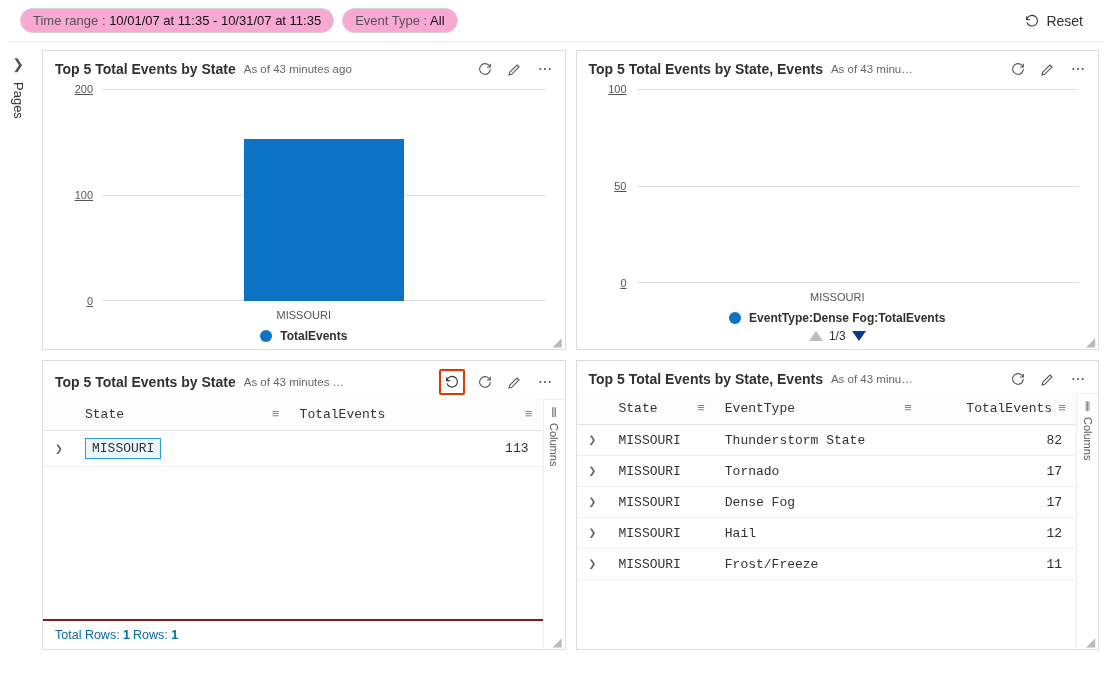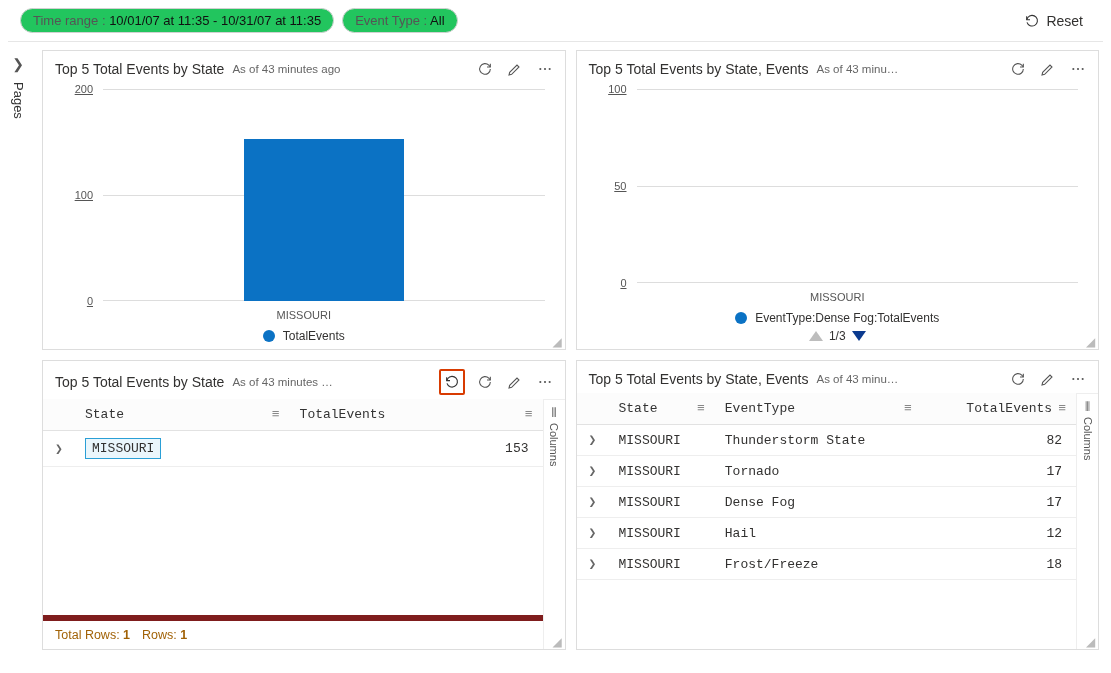--- a/index.html
+++ b/index.html
@@ -21,21 +21,21 @@
     border-bottom: 1px solid #e6e6e6;
     gap: 8px;
     margin-left: 8px;
     margin-right: 8px;
   }
   .pill {
     border: 1px solid #d1d1d1;
     border-radius: 20px;
     padding: 4px 12px;
     font-size: 13px;
-    background: #22c55e;
+    background: #f9a8d4;
     cursor: pointer;
     white-space: nowrap;
   }
   .pill .label { color: #555; }
   .pill .value { color: #111; }
   .spacer { flex: 1; }
   .reset-btn {
     display: inline-flex;
     align-items: center;
     gap: 6px;
@@ -81,21 +81,21 @@
     flex-direction: column;
     position: relative;
   }
   .tile-header {
     display: flex;
     align-items: center;
     padding: 8px 10px 4px 12px;
     gap: 8px;
   }
   .tile-title {
-    font-weight: 400;
+    font-weight: 700;
     font-size: 14px;
     white-space: nowrap;
   }
   .tile-sub {
     font-size: 11.5px;
     color: #666;
     white-space: nowrap;
   }
   .tile-actions {
     margin-left: auto;
@@ -201,21 +201,21 @@
     display: flex;
     flex-direction: column;
     align-items: flex-start;
     gap: 2px;
   }
   .leg-item {
     display: flex;
     align-items: center;
     gap: 8px;
     font-size: 12px;
-    font-weight: 400;
+    font-weight: 700;
   }
   .swatch {
     width: 12px;
     height: 12px;
     border-radius: 50%;
     display: inline-block;
   }
   .pager {
     display: flex;
     align-items: center;
@@ -291,26 +291,26 @@
     padding-top: 6px;
     gap: 4px;
     font-size: 11px;
     color: #555;
     cursor: pointer;
   }
   .cols-rail .vtxt {
     writing-mode: vertical-rl;
   }
   .table-footer {
-    border-top: 6px solid #7f1d1d;
+    border-top: 2px solid #7f1d1d;
     padding: 7px 12px;
     font-size: 12.5px;
-    color: #a16207;
-    display: flex;
-    gap: 12px;
+    color: #0369a1;
+    display: flex;
+    gap: 3px;
   }
   .resize-corner {
     position: absolute;
     right: 2px;
     bottom: 2px;
     width: 10px;
     height: 10px;
     color: #bbb;
     font-size: 12px;
     line-height: 10px;
@@ -507,21 +507,21 @@
                 <tr>
                   <th class="expand-cell"></th>
                   <th><span>State</span><span class="col-menu">≡</span></th>
                   <th><span>TotalEvents</span><span class="col-menu">≡</span></th>
                 </tr>
               </thead>
               <tbody>
                 <tr>
                   <td class="expand-cell">❯</td>
                   <td><span class="selected-cell">MISSOURI</span></td>
-                  <td class="num">153</td>
+                  <td class="num">113</td>
                 </tr>
               </tbody>
             </table>
             <div style="flex:1"></div>
             <div class="table-footer">
               <span><span>Total Rows:</span> <b>1</b></span>
               <span><span>Rows:</span> <b>1</b></span>
             </div>
           </div>
           <div class="cols-rail">
@@ -592,21 +592,21 @@
                   <tr>
                     <td class="expand-cell">❯</td>
                     <td>MISSOURI</td>
                     <td>Hail</td>
                     <td class="num">12</td>
                   </tr>
                   <tr>
                     <td class="expand-cell">❯</td>
                     <td>MISSOURI</td>
                     <td>Frost/Freeze</td>
-                    <td class="num">18</td>
+                    <td class="num">11</td>
                   </tr>
                 </tbody>
             </table>
             <div style="flex:1"></div>
           </div>
           <div class="cols-rail">
             <span>⫼</span>
             <span class="vtxt">Columns</span>
           </div>
         </div>

